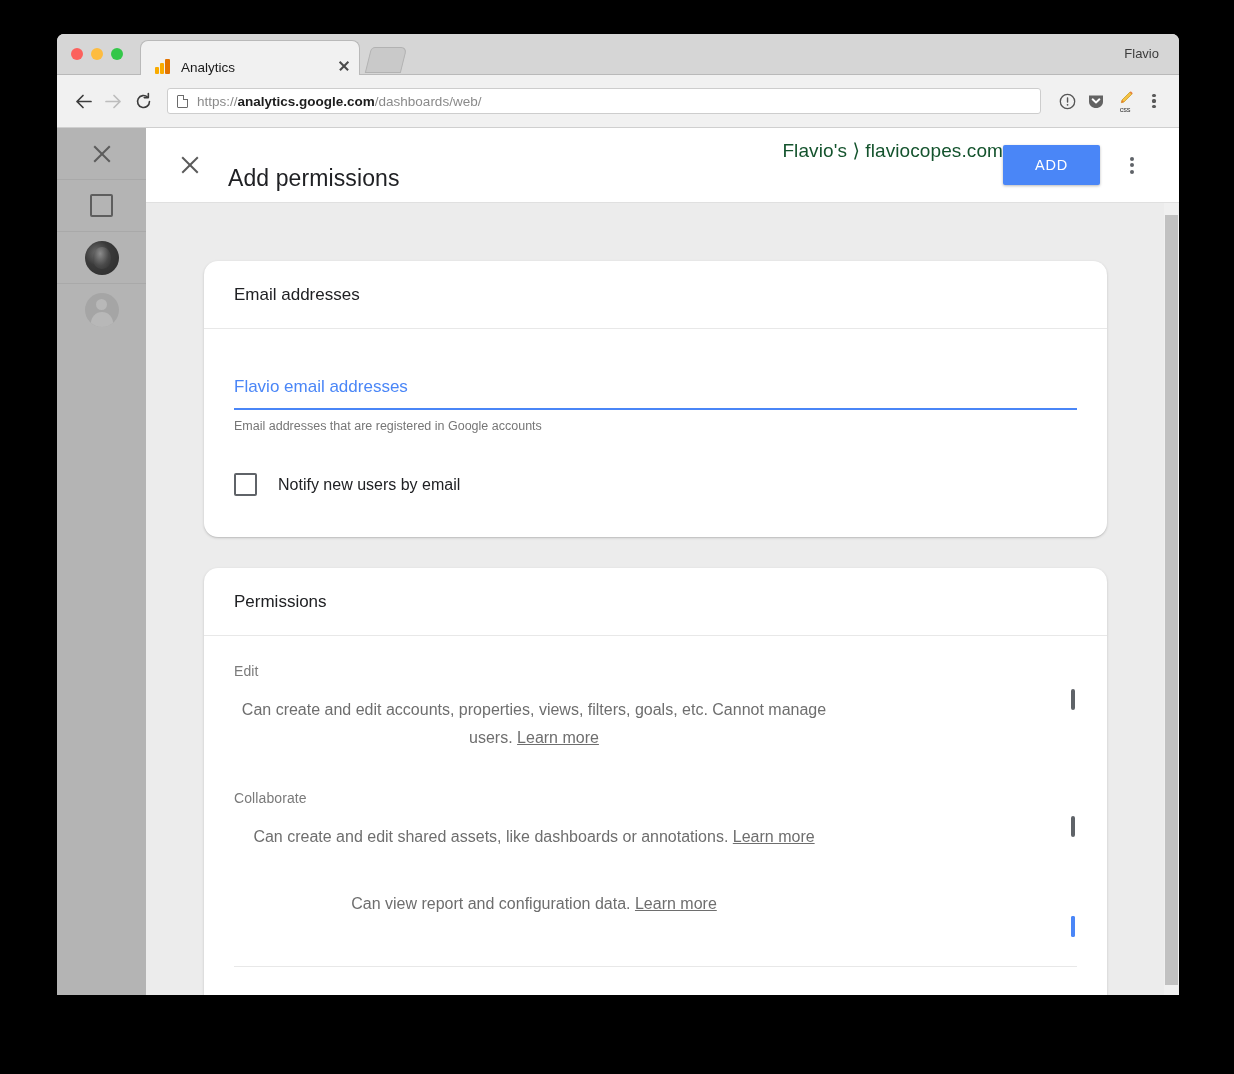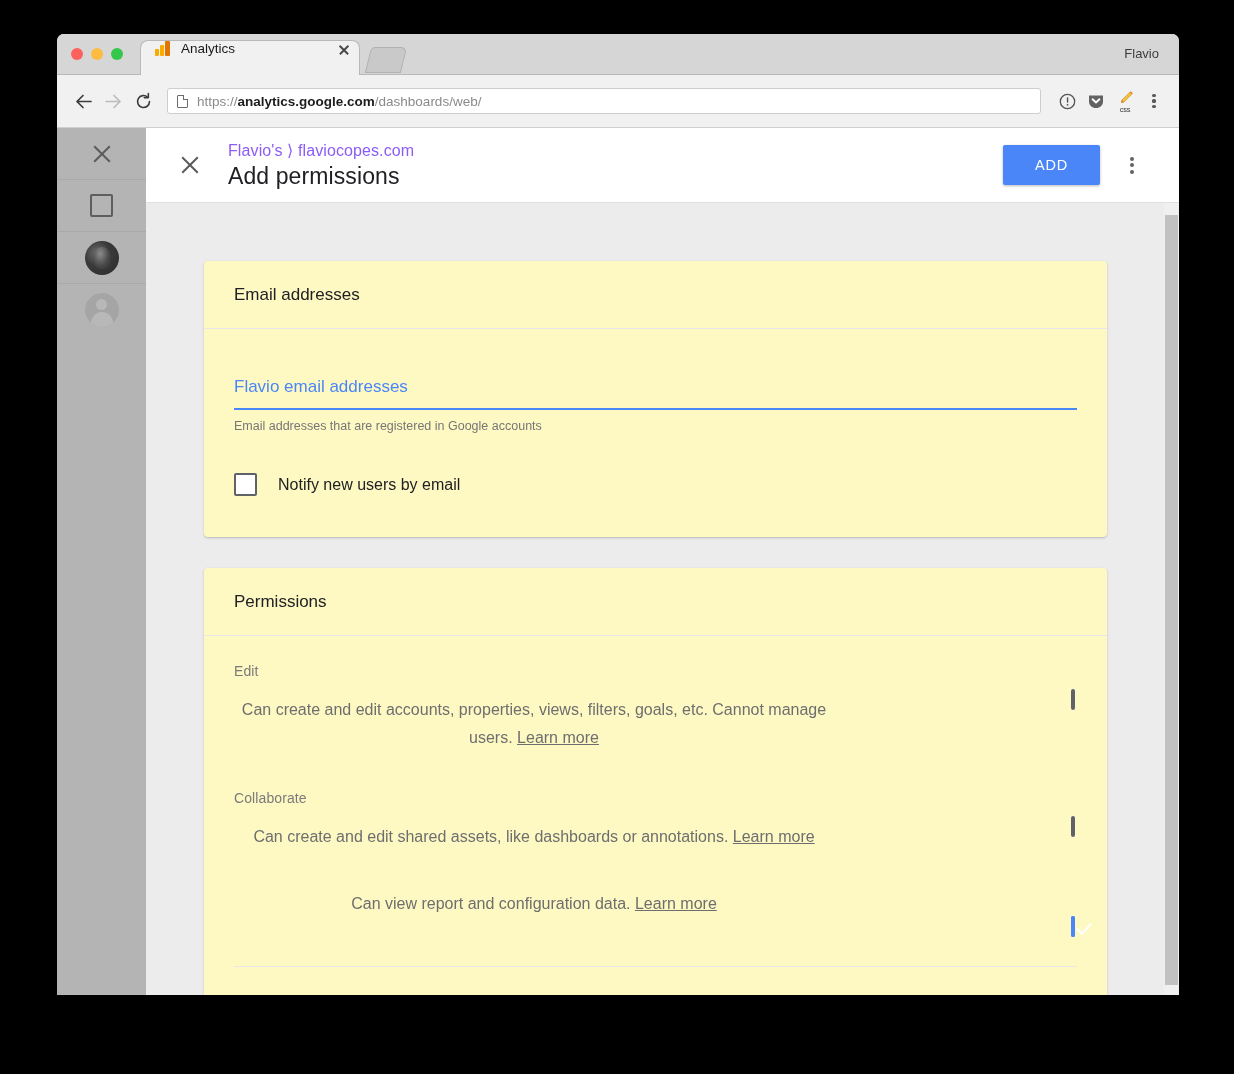--- a/index.html
+++ b/index.html
@@ -55,21 +55,21 @@
     position: absolute;
     left: 83px;
     top: 6px;
     width: 220px;
     height: 35px;
     background: #f1f1f1;
     border: 1px solid #b9b9b9;
     border-bottom: none;
     border-radius: 8px 8px 0 0;
     display: flex;
-    align-items: flex-start;
+    align-items: flex-end;
     padding: 0 4px 0 14px;
   }
   .tab-favicon {
     width: 16px; height: 16px;
     position: relative;
     flex: 0 0 auto;
     margin-right: 10px;
   }
   .ga-bar { position: absolute; bottom: 1px; border-radius: 1px; }
   .ga-bar.b1 { left: 0px;  width: 4px; height: 7px;  background: #f9ab00; }
@@ -311,24 +311,25 @@
     position: absolute;
     left: 0; top: 10px;
     width: 22px; height: 1.9px;
     background: #5a5a5a;
   }
   .modal-close::before { transform: rotate(45deg); }
   .modal-close::after  { transform: rotate(-45deg); }
 
   .header-titles { flex: 1 1 auto; }
   .breadcrumb {
-    font-size: 16px;
-    color: #8b5cf6;
+    font-size: 19px;
+    color: #14532d;
     margin-bottom: 3px;
     letter-spacing: 0.1px;
+    text-align: right;
   }
   .modal-title {
     font-size: 23px;
     color: #202124;
     font-weight: normal;
     letter-spacing: 0.1px;
   }
 
   .add-button {
     flex: 0 0 auto;
@@ -354,22 +355,22 @@
 
   
   .modal-body {
     flex: 1 1 auto;
     position: relative;
     overflow: hidden;
     padding: 58px 72px 0 58px;
   }
 
   .card {
-    background: #fef9c3;
-    border-radius: 4px;
+    background: #ffffff;
+    border-radius: 14px;
     box-shadow: 0 1px 3px rgba(0,0,0,0.16), 0 1px 1px rgba(0,0,0,0.07);
     margin-bottom: 31px;
   }
   .card-header {
     height: 68px;
     display: flex;
     align-items: center;
     padding: 0 30px;
     border-bottom: 1px solid #e8e8e8;
     font-size: 17px;

